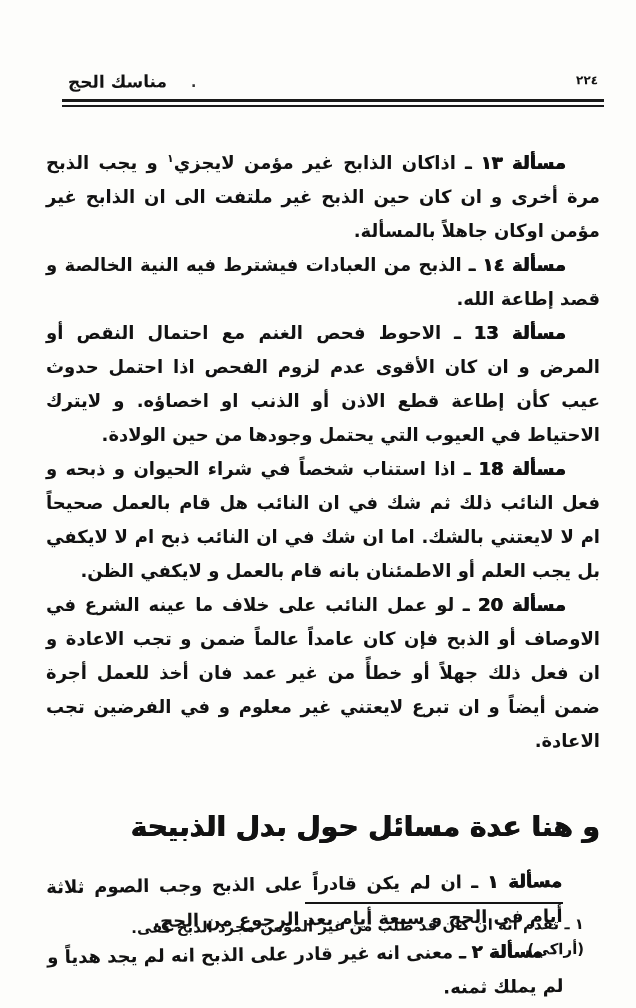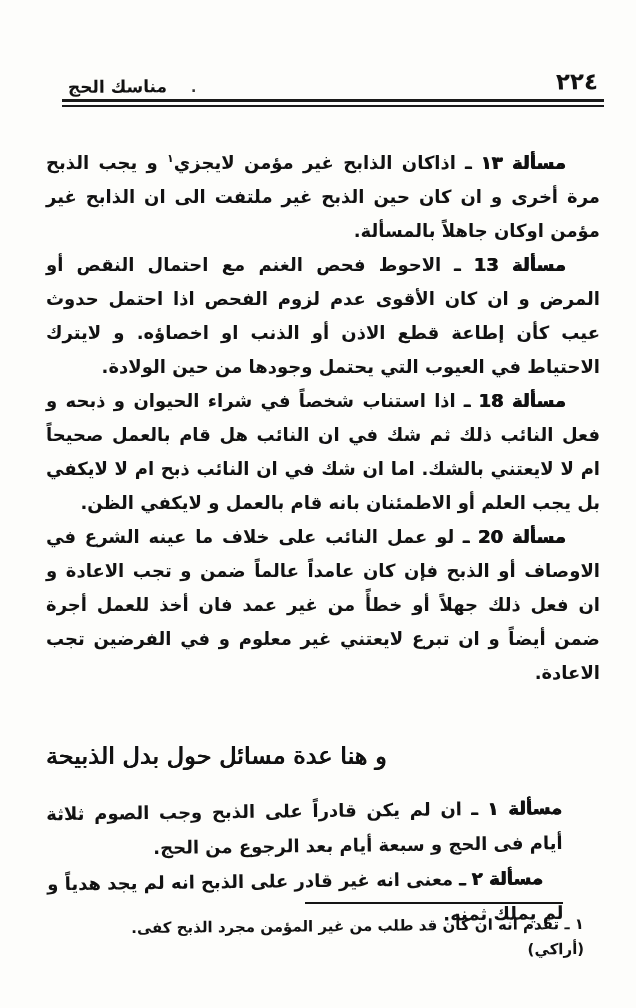--- a/index.html
+++ b/index.html
@@ -20,21 +20,21 @@
     top: 70px; left: 68px; right: 38px;
     display: flex;
     justify-content: space-between;
     align-items: baseline;
     font-weight: bold;
     transform: rotate(-0.4deg);
   }
   .header-left { display: flex; align-items: baseline; }
   .header-title { font-size: 17px; letter-spacing: 0.2px; }
   .header-dot { font-size: 14px; margin-left: 24px; color: #333; }
-  .page-number { font-size: 23px; letter-spacing: 2px; }
+  .page-number { font-size: 12px; letter-spacing: 2px; }
   .header-rule {
     position: absolute;
     top: 99px; left: 62px; right: 32px;
     height: 3px;
     border-top: 3px solid #1a1a1a;
     border-bottom: 2px solid #1a1a1a;
   }
 
   
   .content {
@@ -51,23 +51,23 @@
     margin-top: 22px;
   }
   .bodytext p { margin: 0; text-indent: 34px; }
   .lbl { text-shadow: 0.4px 0 0 currentColor, -0.4px 0 0 currentColor; }
   sup.fnmark { font-size: 11px; line-height: 0; vertical-align: super; }
 
   
   .section-heading {
     margin: 52px 0 20px 0;
     direction: rtl;
-    text-align: left;
-    font-size: 24px;
-    font-weight: normal;
+    text-align: right;
+    font-size: 28px;
+    font-weight: bold;
     text-shadow: 0.5px 0 0 currentColor, -0.5px 0 0 currentColor;
   }
 
   
   .section-body {
     direction: rtl;
     margin-right: 38px;
     margin-left: 0;
     font-size: 18px;
     line-height: 35px;
@@ -108,20 +108,21 @@
       <span class="header-dot">.</span>
     </div>
     <span class="page-number">٢٢٤</span>
   </div>
   <div class="header-rule"></div>
 
   <div class="content">
 
     <div class="bodytext">
       <p><span class="lbl">مسألة ١٣ ـ </span><span>اذاكان الذابح غير مؤمن لايجزي</span><sup class="fnmark">١</sup><span> و يجب الذبح مرة أخرى و ان كان حين الذبح غير ملتفت الى ان الذابح غير مؤمن اوكان جاهلاً بالمسألة.</span></p>
+      <p><span class="lbl">مسألة ١٤ ـ </span><span>الذبح من العبادات فيشترط فيه النية الخالصة و قصد إطاعة الله.</span></p>
       <p><span class="lbl">مسألة 13 ـ </span><span>الاحوط فحص الغنم مع احتمال النقص أو المرض و ان كان الأقوى عدم لزوم الفحص اذا احتمل حدوث عيب كأن إطاعة قطع الاذن أو الذنب او اخصاؤه. و لايترك الاحتياط في العيوب التي يحتمل وجودها من حين الولادة.</span></p>
       <p><span class="lbl">مسألة 18 ـ </span><span>اذا استناب شخصاً في شراء الحيوان و ذبحه و فعل النائب ذلك ثم شك في ان النائب هل قام بالعمل صحيحاً ام لا لايعتني بالشك. اما ان شك في ان النائب ذبح ام لا لايكفي بل يجب العلم أو الاطمئنان بانه قام بالعمل و لايكفي الظن.</span></p>
       <p><span class="lbl">مسألة 20 ـ </span><span>لو عمل النائب على خلاف ما عينه الشرع في الاوصاف أو الذبح فإن كان عامداً عالماً ضمن و تجب الاعادة و ان فعل ذلك جهلاً أو خطأً من غير عمد فان أخذ للعمل أجرة ضمن أيضاً و ان تبرع لايعتني غير معلوم و في الفرضين تجب الاعادة.</span></p>
     </div>
 
     <h2 class="section-heading">و هنا عدة مسائل حول بدل الذبيحة</h2>
 
     <div class="section-body">
       <p><span class="lbl">مسألة ١ ـ </span><span>ان لم يكن قادراً على الذبح وجب الصوم ثلاثة أيام فى الحج و سبعة أيام بعد الرجوع من الحج.</span></p>
       <p class="indented"><span class="lbl">مسألة ٢ ـ </span><span>معنى انه غير قادر على الذبح انه لم يجد هدياً و لم يملك ثمنه.</span></p>

